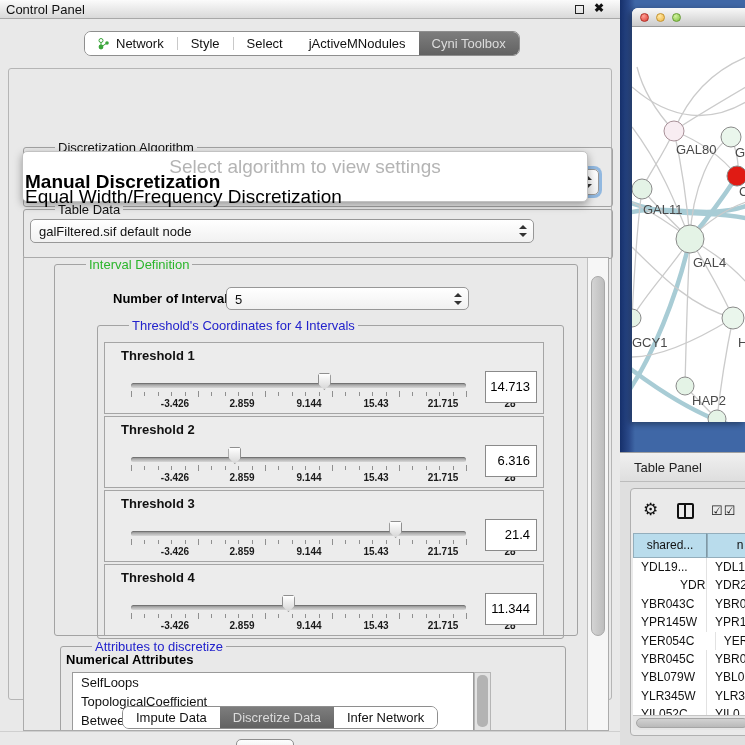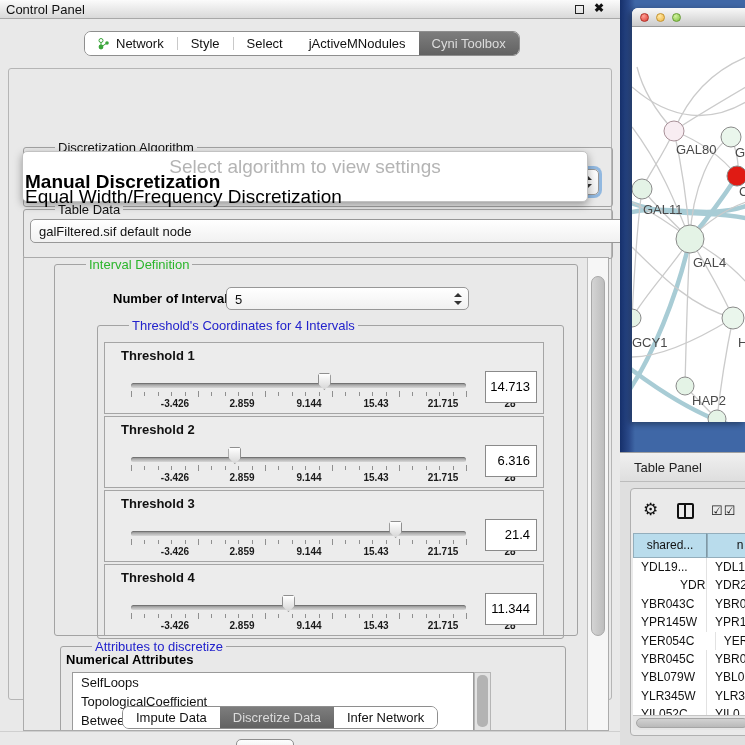--- a/index.html
+++ b/index.html
@@ -51,21 +51,21 @@
   #algo-popup .hint { position:absolute; left:0; width:100%; top:4px; text-align:center; color:#b4b4b4; }
   #algo-popup .opt1 { position:absolute; left:2px; top:19px; font-weight:bold; color:#000; }
   #algo-popup .opt2 { position:absolute; left:2px; top:34px; color:#000; }
 
   
   #algo-combo { left:20px; top:100px; width:570px; height:26px;
     box-shadow:0 0 0 3px rgba(86,152,219,.6); z-index:10; }
 
   #group-algo { left:14px; top:78px; width:590px; height:60px; }
   #group-tabledata { left:14px; top:140px; width:590px; height:50px; }
-  #tabledata-combo { left:21px; top:150px; width:608px; height:24px; }
+  #tabledata-combo { left:21px; top:150px; width:504px; height:24px; }
 
   
   #viewport { position:absolute; left:14px; top:188px; width:586px; height:474px;
     border:1px solid #ababab; background:#e9e9e9; overflow:hidden; }
   #vscroll { position:absolute; right:0; top:0; width:21px; height:472px;
     background:#f6f6f6; border-left:1px solid #c0c0c0; }
   #vscroll .thumb-v { position:absolute; left:3px; top:18px; width:14px; height:360px;
     background:linear-gradient(90deg,#d4d4d4,#bdbdbd); border:1px solid #a8a8a8; border-radius:7px; }
 
   #group-interval { left:30px; top:6px; width:524px; height:372px; }

